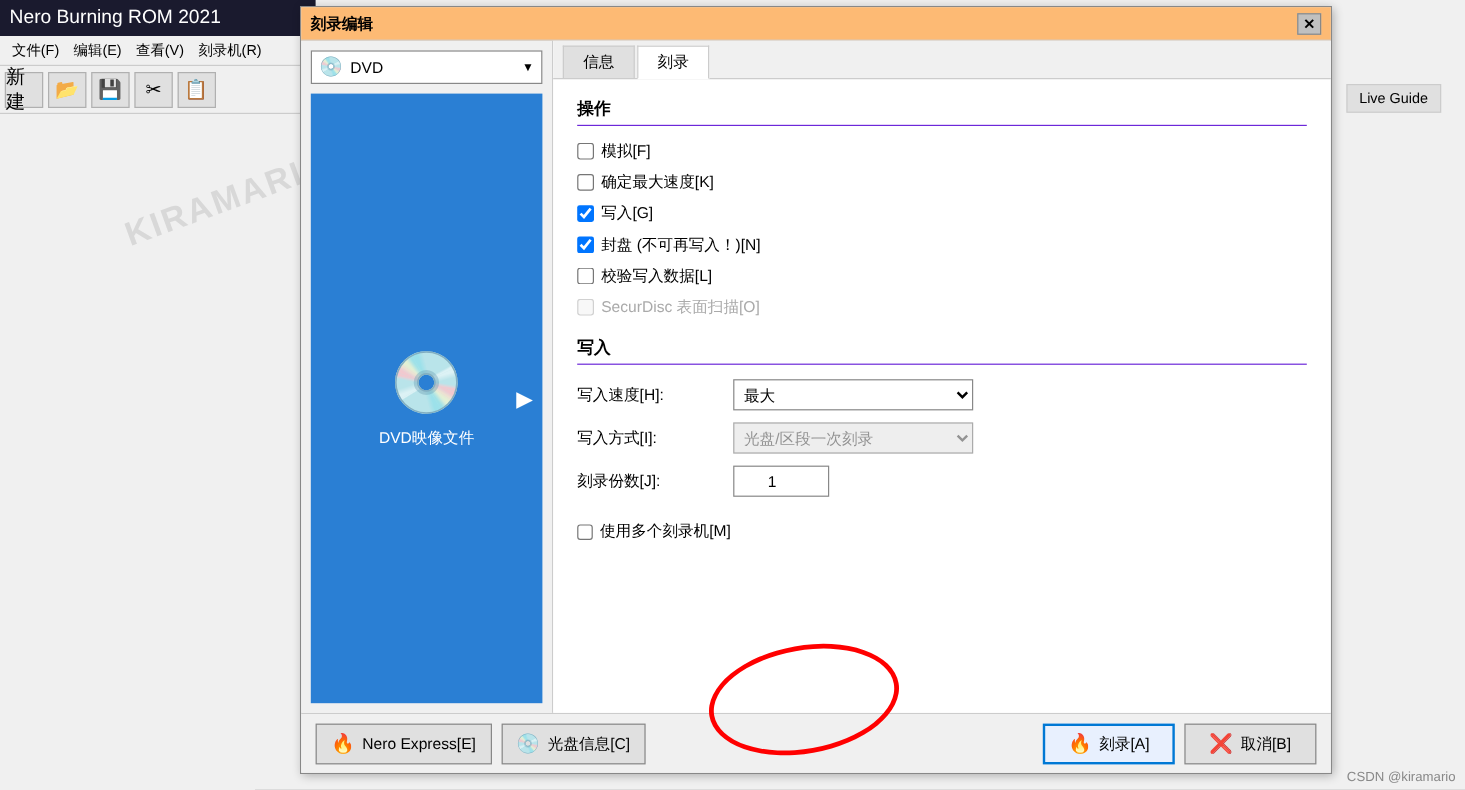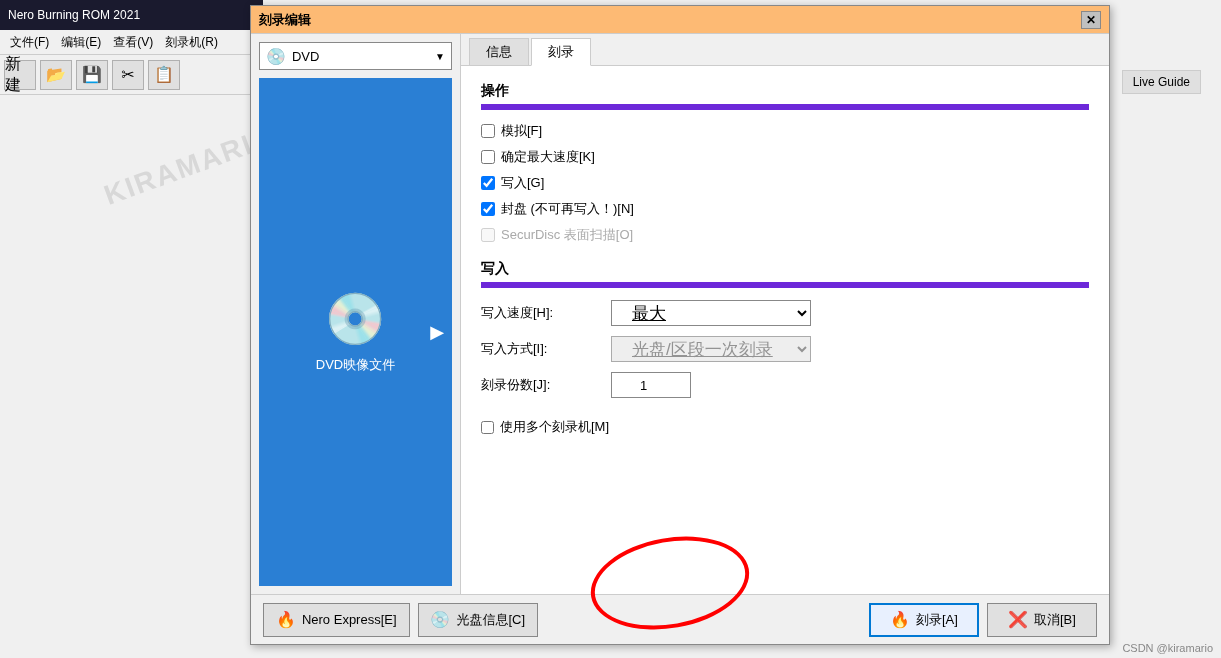--- a/index.html
+++ b/index.html
@@ -9,21 +9,21 @@
     .app-bg {
       position: absolute; top: 0; left: 0; width: 100%; height: 100%;
       background: #f0f0f0;
     }
 
     
     .title-bar {
       position: absolute; top: 0; left: 0; width: 263px; height: 30px;
       background: #1a1a2e; display: flex; align-items: center; padding: 0 8px;
     }
-    .title-bar-text { color: white; font-size: 12px; }
+    .title-bar-text { color: white; font-size: 16px; }
 
     
     .menu-bar {
       position: absolute; top: 30px; left: 0; width: 263px; height: 25px;
       background: #f0f0f0; display: flex; align-items: center; padding: 0 4px;
       border-bottom: 1px solid #ccc;
     }
     .menu-item { font-size: 12px; padding: 2px 6px; cursor: pointer; color: #000; }
 
     
@@ -107,37 +107,37 @@
     .tab {
       padding: 4px 16px; font-size: 13px; cursor: pointer; border: 1px solid #ccc;
       border-bottom: none; background: #e0e0e0; margin-right: 2px;
     }
     .tab.active { background: white; border-bottom: 1px solid white; margin-bottom: -1px; }
 
     
     .tab-content { padding: 16px 20px; }
 
     
-    .section-title { font-size: 14px; font-weight: bold; margin-bottom: 12px; border-bottom: 6px solid #6d28d9; padding-bottom: 4px; }
+    .section-title { font-size: 14px; font-weight: bold; margin-bottom: 12px; border-bottom: 1px solid #6d28d9; padding-bottom: 4px; }
 
     
     .checkbox-row { display: flex; align-items: center; margin-bottom: 8px; gap: 6px; font-size: 13px; }
     .checkbox-row input[type=checkbox] { width: 14px; height: 14px; }
     .checkbox-row.disabled { color: #aaa; }
 
     
     .write-section { margin-top: 16px; }
 
     
     .form-row { display: flex; align-items: center; margin-bottom: 10px; }
     .form-label { width: 130px; font-size: 13px; }
     .form-control-wrap { flex: 1; }
     .form-select {
-      width: 200px; height: 26px; font-size: 17px; border: 1px solid #888;
-      background: white; padding: 0 16px; text-decoration: underline;
+      width: 200px; height: 26px; font-size: 13px; border: 1px solid #888;
+      background: white; padding: 0 4px;
     }
     .form-select.disabled-select { background: #e8e8e8; color: #666; }
     .form-input {
       width: 80px; height: 26px; font-size: 13px; border: 1px solid #888;
       text-align: center; padding: 0 4px;
     }
 
     
     .multi-row { display: flex; align-items: center; gap: 6px; font-size: 13px; margin-top: 20px; }
 
@@ -261,20 +261,24 @@
           <input type="checkbox" style="">
           <span>确定最大速度[K]</span>
         </div>
         <div class="checkbox-row">
           <input type="checkbox" checked="" style="">
           <span>写入[G]</span>
         </div>
         <div class="checkbox-row">
           <input type="checkbox" checked="" style="">
           <span>封盘 (不可再写入！)[N]</span>
+        </div>
+        <div class="checkbox-row">
+          <input type="checkbox" style="">
+          <span>校验写入数据[L]</span>
         </div>
         <div class="checkbox-row disabled">
           <input type="checkbox" disabled="" style="">
           <span>SecurDisc 表面扫描[O]</span>
         </div>
 
         <div class="write-section">
           <div class="section-title">写入</div>
 
           <div class="form-row">

